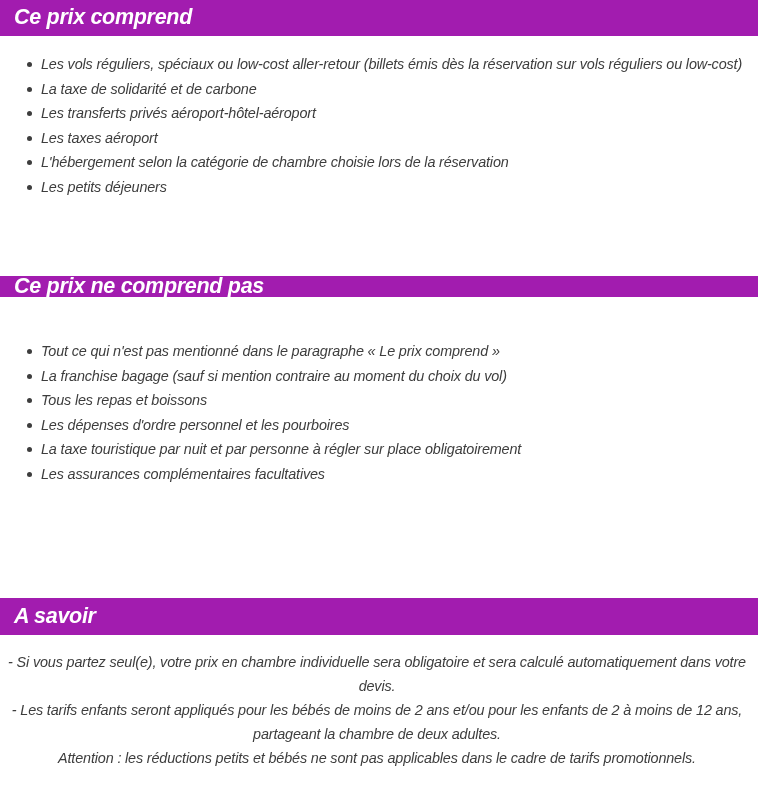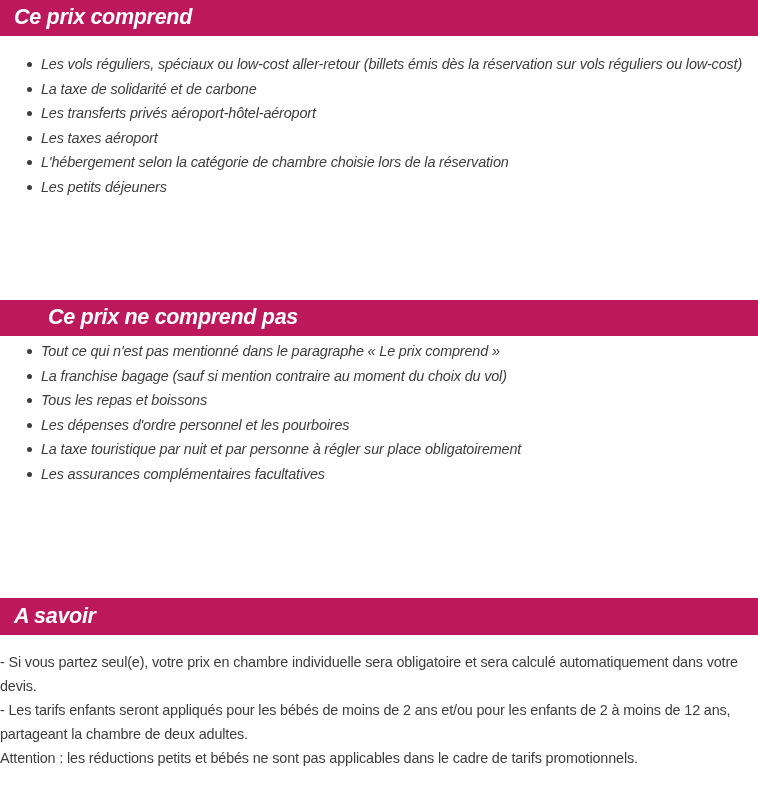--- a/index.html
+++ b/index.html
@@ -22,39 +22,39 @@
     width: 758px;
     height: 787px;
     background: #ffffff;
   }
 
   
   .band {
     position: absolute;
     left: 0;
     width: 758px;
-    background: #be185d;
+    background: #a21caf;
     box-sizing: border-box;
     display: flex;
     align-items: center;
   }
   .band-title {
     font-family: "Liberation Sans", sans-serif;
     font-style: italic;
     font-weight: bold;
     font-size: 21.5px;
     line-height: 1;
     color: #ffffff;
     letter-spacing: -0.3px;
     padding-left: 14px;
     white-space: nowrap;
   }
 
   #band-1 { top: 0px;   height: 36px; }
-  #band-2 { top: 300px; height: 36px; padding-left: 34px; }
+  #band-2 { top: 276px; height: 21px; }
   #band-3 { top: 598px; height: 37px; text-align: right; }
 
   
   .bullet-list {
     position: absolute;
     left: 0;
     width: 652px;
     margin: 0;
     padding: 0;
     list-style: none;
@@ -89,24 +89,26 @@
   .note-block {
     position: absolute;
     left: 0;
     top: 650px;
     width: 758px;
     box-sizing: border-box;
     padding: 0 4px 0 0;
   }
   .note-para {
     margin: 0 0 0 0;
+    font-style: italic;
     font-size: 14.4px;
     line-height: 24px;
     color: #3d3d3d;
     letter-spacing: -0.15px;
+    text-align: center;
   }
 </style>
 </head>
 <body>
 
 <div class="page">
 
   <div class="band" id="band-1">
     <span class="band-title">Ce prix comprend</span>
   </div>

